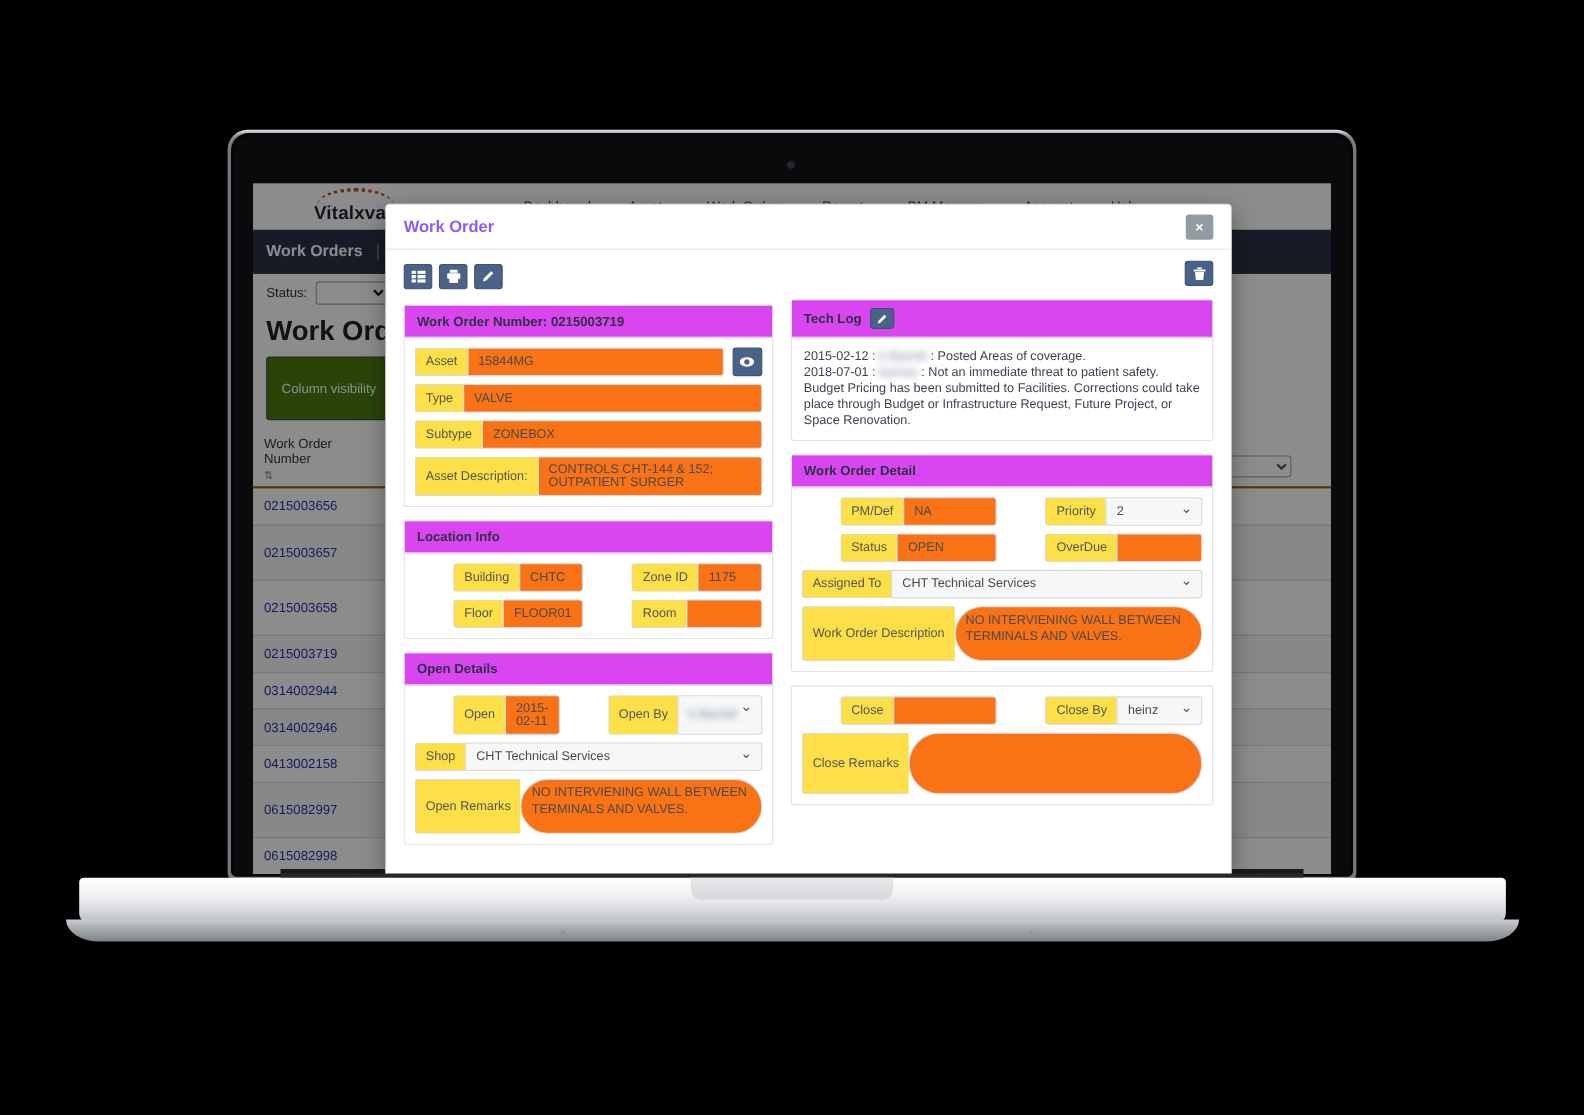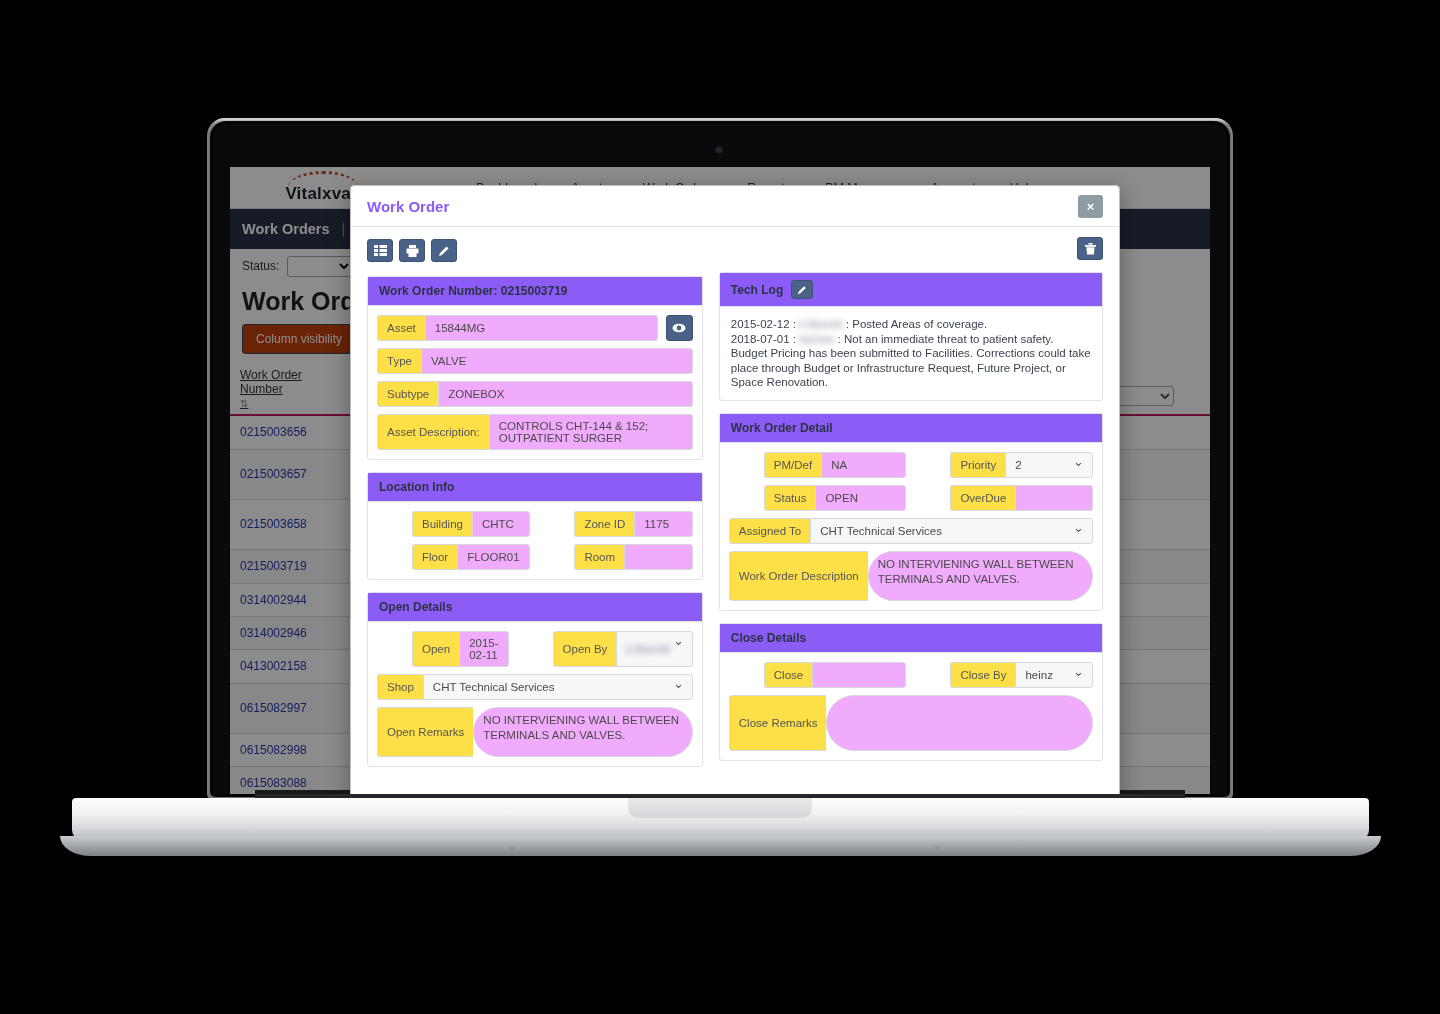--- a/index.html
+++ b/index.html
@@ -118,30 +118,29 @@
     padding: 0 12px; font-size: 12px; color: #333;
   }
   .filterbar select {
     height: 21px; width: 66px; font-size: 11px;
     border: 1px solid #a6a6a6; border-radius: 3px; background: #fff;
   }
   .page-title { font-size: 25px; font-weight: bold; color: #222; padding: 4px 12px 8px; }
 
   .dt-buttons { display: flex; gap: 5px; padding: 0 12px 8px; }
   .dt-btn {
-    background: #c2410c; color: #fff; font-size: 12px;
-    padding: 7px 13px; border-radius: 3px; border: 1px solid #3e4653;
+    background: #4d7c0f; color: #fff; font-size: 12px;
+    padding: 21px 13px; border-radius: 3px; border: 1px solid #3e4653;
   }
 
   table.wo { width: 100%; border-collapse: collapse; font-size: 12px; table-layout: fixed; }
   table.wo th {
     text-align: left; vertical-align: top;
     padding: 6px 6px 4px 10px; color: #333; font-weight: normal;
-    border-bottom: 2px solid #be185d;
-    text-decoration: underline;
+    border-bottom: 2px solid #a16207;
   }
   table.wo th .thlab { display:block; line-height: 14px; }
   table.wo th select, table.wo th input {
     width: 96%; height: 20px; font-size: 10.5px; margin-top: 4px;
     border: 1px solid #aaa; border-radius: 3px; background:#fff; color:#555;
   }
   table.wo td {
     padding: 9px 10px; border-bottom: 1px solid #d8d8d8;
     color: #333; vertical-align: middle;
   }
@@ -185,36 +184,36 @@
 
   .col { display: flex; flex-direction: column; }
   .col-left { width: 352px; }
   .col-right { width: 404px; }
 
   .panel {
     border: 1px solid #e0e2e5; border-radius: 3px;
     margin-bottom: 12px; background: #fff;
   }
   .panel-head {
-    background: #8b5cf6; border-bottom: 1px solid #e0e2e5;
+    background: #d946ef; border-bottom: 1px solid #e0e2e5;
     padding: 7px 11px; font-size: 12px; font-weight: bold; color: #2b3245;
     display: flex; align-items: center; gap: 8px;
   }
   .panel-body { padding: 9px; }
 
   .fgrp { display: flex; align-items: stretch; margin-bottom: 7px; }
   .fgrp:last-child { margin-bottom: 0; }
   .flabel {
     background: #fde047; border: 1px solid #d6d9dd; border-right: none;
     border-radius: 3px 0 0 3px;
     padding: 5px 9px; font-size: 11.5px; color: #555;
     display: flex; align-items: center; white-space: nowrap;
   }
   .fval {
-    flex: 1; background: #f0abfc; border: 1px solid #d6d9dd;
+    flex: 1; background: #f97316; border: 1px solid #d6d9dd;
     border-radius: 0 3px 3px 0;
     padding: 5px 9px; font-size: 11.5px; color: #4a4a4a;
     display: flex; align-items: center; min-height: 26px;
   }
   .fval.sel {
     background: #f6f7f9; position: relative; padding-right: 22px;
   }
   .fval.sel::after {
     content: "⌄"; position: absolute; right: 8px; top: 1px;
     font-size: 13px; color: #555;
@@ -551,21 +550,20 @@
                 <div class="fval sel">CHT Technical Services</div>
               </div>
               <div class="fgrp">
                 <div class="flabel" style="align-items:center">Work Order Description</div>
                 <div class="fval area">NO INTERVIENING WALL BETWEEN TERMINALS AND VALVES.</div>
               </div>
             </div>
           </div>
 
           <div class="panel">
-            <div class="panel-head">Close Details</div>
             <div class="panel-body">
               <div class="row2">
                 <div class="fgrp">
                   <div class="flabel">Close</div>
                   <div class="fval"></div>
                 </div>
                 <div class="fgrp">
                   <div class="flabel">Close By</div>
                   <div class="fval sel">heinz</div>
                 </div>

